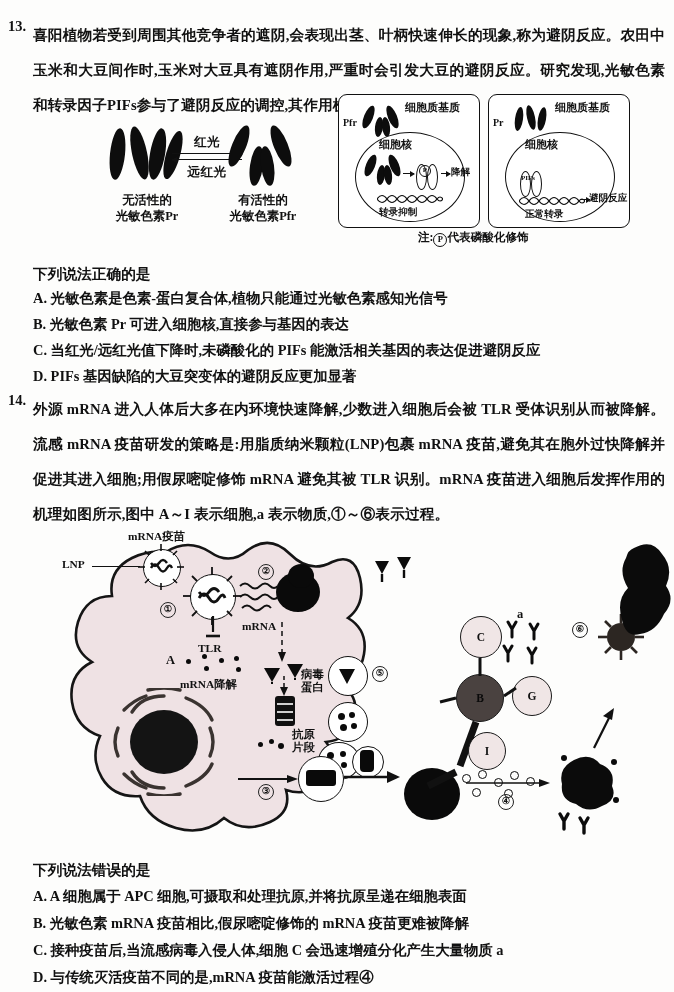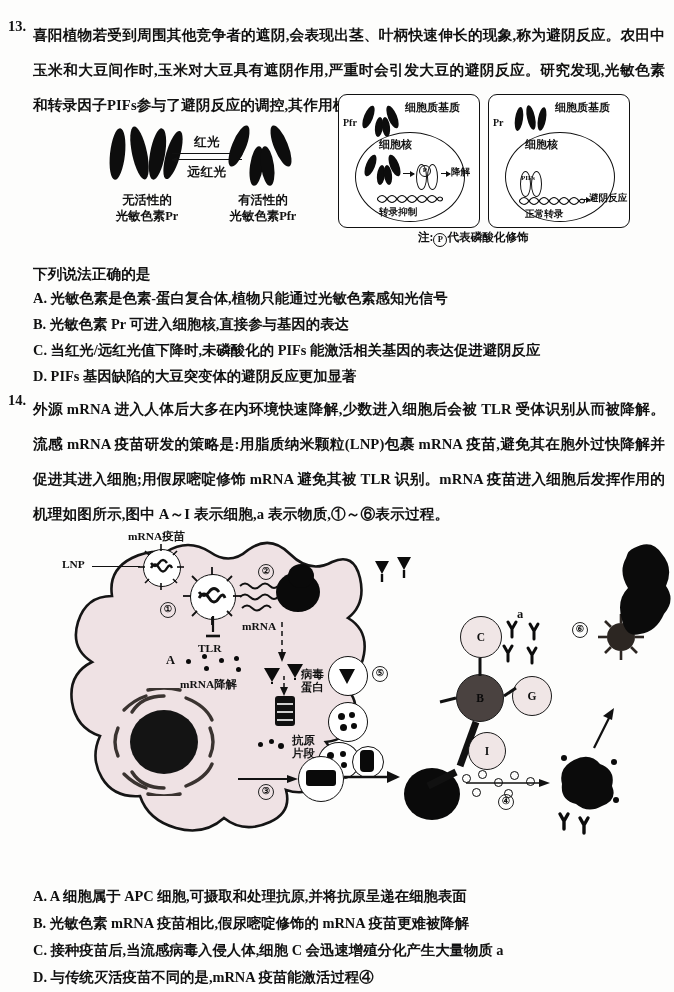--- a/index.html
+++ b/index.html
@@ -486,21 +486,21 @@
       <div class="dot" style="left:3px;top:13px;width:7px;height:7px;"></div>
       <div class="dot" style="left:15px;top:12px;width:6px;height:6px;"></div>
     </div>
     <div class="blackblob" style="left:360px;top:234px;width:14px;height:22px;border-radius:4px;"></div>
 
     <div style="position:absolute;left:258px;top:222px;width:30px;height:14px;">
       <div class="dot" style="left:0px;top:4px;width:5px;height:5px;"></div>
       <div class="dot" style="left:11px;top:1px;width:5px;height:5px;"></div>
       <div class="dot" style="left:20px;top:5px;width:6px;height:6px;"></div>
     </div>
-    <div class="f2lab" style="left:292px;top:218px;text-align:left;">
+    <div class="f2lab" style="left:292px;top:212px;text-align:left;">
       <div>抗原</div>
       <div>片段</div>
     </div>
 
     <svg style="position:absolute;left:238px;top:258px;width:60px;height:10px;" viewBox="0 0 60 10">
       <line x1="0" y1="5" x2="50" y2="5" stroke="#111" stroke-width="1.8"></line>
       <polygon points="60,5 49,1 49,9" fill="#111"></polygon>
     </svg>
     <div class="circnum" style="left:258px;top:268px;">③</div>
 
@@ -605,18 +605,19 @@
     </svg>
 
     <svg style="position:absolute;left:552px;top:294px;width:50px;height:30px;" viewBox="0 0 50 30">
       <g stroke="#0c0c0c" stroke-width="3.4" fill="none" stroke-linecap="round">
         <path d="M8 4 l4 7 l4 -7 M12 11 l0 8"></path>
         <path d="M28 8 l4 7 l4 -7 M32 15 l0 8"></path>
       </g>
     </svg>
   </div>
 
+  <div class="prompt" style="top:858px;">下列说法错误的是</div>
   <div class="opt" style="top:884px;">A. A 细胞属于 APC 细胞,可摄取和处理抗原,并将抗原呈递在细胞表面</div>
   <div class="opt" style="top:911px;">B. 光敏色素 mRNA 疫苗相比,假尿嘧啶修饰的 mRNA 疫苗更难被降解</div>
   <div class="opt" style="top:938px;">C. 接种疫苗后,当流感病毒入侵人体,细胞 C 会迅速增殖分化产生大量物质 a</div>
   <div class="opt" style="top:965px;">D. 与传统灭活疫苗不同的是,mRNA 疫苗能激活过程④</div>
 
 </div>
 
 </body></html>

